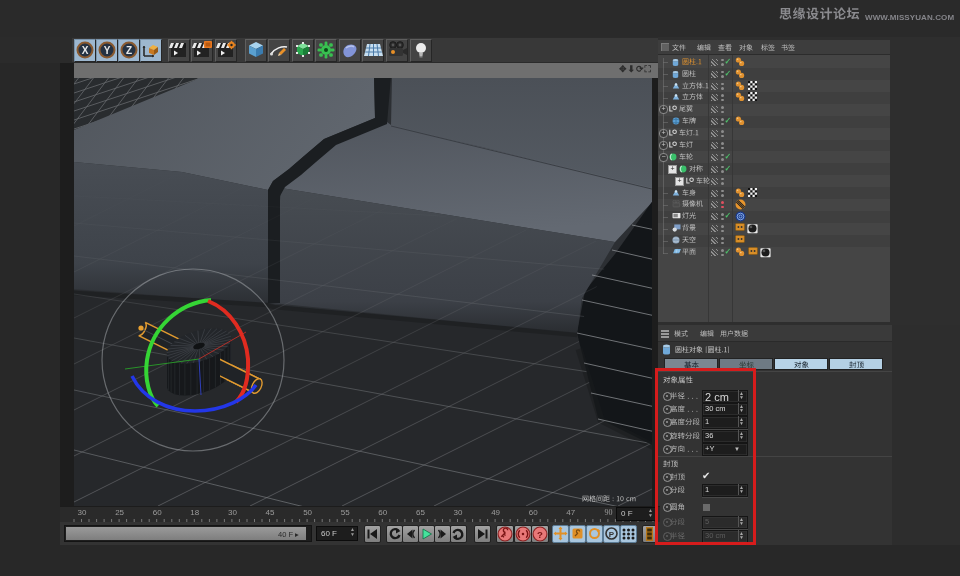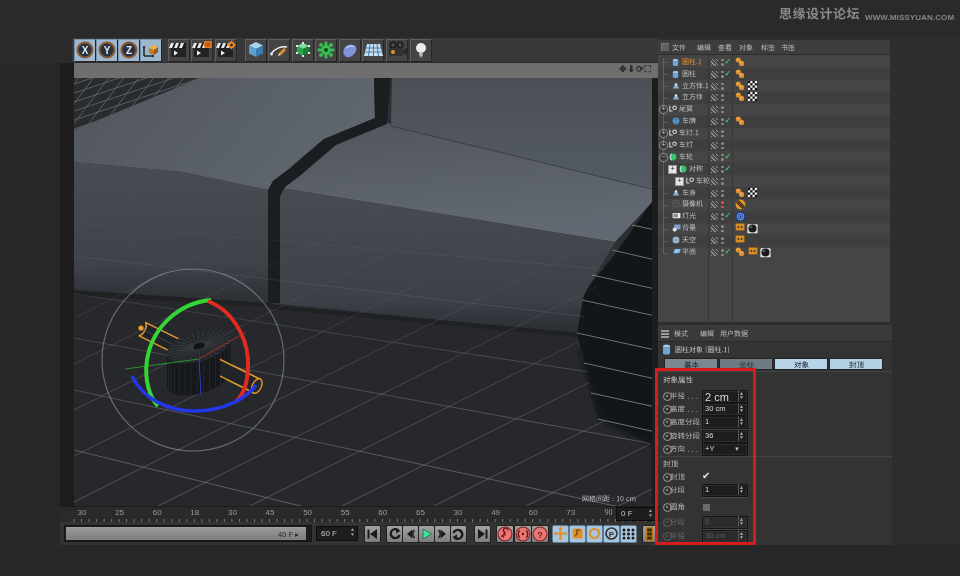--- a/index.html
+++ b/index.html
@@ -890,21 +890,21 @@
 <div class="abs" style="left:126.8px;top:2px;width:16px;text-align:center;font-size:8px;color:#9c9c9c;">18</div>
 <div class="abs" style="left:164.4px;top:2px;width:16px;text-align:center;font-size:8px;color:#9c9c9c;">30</div>
 <div class="abs" style="left:202.0px;top:2px;width:16px;text-align:center;font-size:8px;color:#9c9c9c;">45</div>
 <div class="abs" style="left:239.6px;top:2px;width:16px;text-align:center;font-size:8px;color:#9c9c9c;">50</div>
 <div class="abs" style="left:277.2px;top:2px;width:16px;text-align:center;font-size:8px;color:#9c9c9c;">55</div>
 <div class="abs" style="left:314.8px;top:2px;width:16px;text-align:center;font-size:8px;color:#9c9c9c;">60</div>
 <div class="abs" style="left:352.4px;top:2px;width:16px;text-align:center;font-size:8px;color:#9c9c9c;">65</div>
 <div class="abs" style="left:390.0px;top:2px;width:16px;text-align:center;font-size:8px;color:#9c9c9c;">30</div>
 <div class="abs" style="left:427.6px;top:2px;width:16px;text-align:center;font-size:8px;color:#9c9c9c;">49</div>
 <div class="abs" style="left:465.2px;top:2px;width:16px;text-align:center;font-size:8px;color:#9c9c9c;">60</div>
-<div class="abs" style="left:502.8px;top:2px;width:16px;text-align:center;font-size:8px;color:#9c9c9c;">73</div>
+<div class="abs" style="left:502.8px;top:2px;width:16px;text-align:center;font-size:8px;color:#9c9c9c;">47</div>
 <div class="abs" style="left:540.4px;top:2px;width:16px;text-align:center;font-size:8px;color:#9c9c9c;font-family:Liberation Serif, serif;">90</div>
 <svg class="abs" style="left:0;top:0;" width="600" height="16">
         <path d="M14.0,13 v3M21.5,13 v3M29.0,13 v3M36.6,13 v3M44.1,13 v3M51.6,13 v3M59.1,13 v3M66.6,13 v3M74.2,13 v3M81.7,13 v3M89.2,13 v3M96.7,13 v3M104.2,13 v3M111.8,13 v3M119.3,13 v3M126.8,13 v3M134.3,13 v3M141.8,13 v3M149.4,13 v3M156.9,13 v3M164.4,13 v3M171.9,13 v3M179.4,13 v3M187.0,13 v3M194.5,13 v3M202.0,13 v3M209.5,13 v3M217.0,13 v3M224.6,13 v3M232.1,13 v3M239.6,13 v3M247.1,13 v3M254.6,13 v3M262.2,13 v3M269.7,13 v3M277.2,13 v3M284.7,13 v3M292.2,13 v3M299.8,13 v3M307.3,13 v3M314.8,13 v3M322.3,13 v3M329.8,13 v3M337.4,13 v3M344.9,13 v3M352.4,13 v3M359.9,13 v3M367.4,13 v3M375.0,13 v3M382.5,13 v3M390.0,13 v3M397.5,13 v3M405.0,13 v3M412.6,13 v3M420.1,13 v3M427.6,13 v3M435.1,13 v3M442.6,13 v3M450.2,13 v3M457.7,13 v3M465.2,13 v3M472.7,13 v3M480.2,13 v3M487.8,13 v3M495.3,13 v3M502.8,13 v3M510.3,13 v3M517.8,13 v3M525.4,13 v3M532.9,13 v3M540.4,13 v3M547.9,13 v3M555.4,13 v3M563.0,13 v3M570.5,13 v3M578.0,13 v3M585.5,13 v3M593.0,13 v3" stroke="#777" stroke-width="1"></path>
       </svg>
 <div class="abs" style="left:556px;top:1px;width:40px;height:14px;background:#1d1d1d;border:1px solid #0c0c0c;box-sizing:border-box;"></div>
 <div class="abs" style="left:561px;top:3px;font-size:8px;color:#c8c8c8;">0 F</div>
 <div class="abs" style="left:588px;top:2px;font-size:5px;color:#999;line-height:5px;">▲<br>▼</div>
     </div>
   <div class="abs" style="left:60px;top:522px;width:600px;height:23px;background:#333333;">
       <div class="abs" style="left:0;top:0;width:600px;height:23px;background:#333333;"></div>

